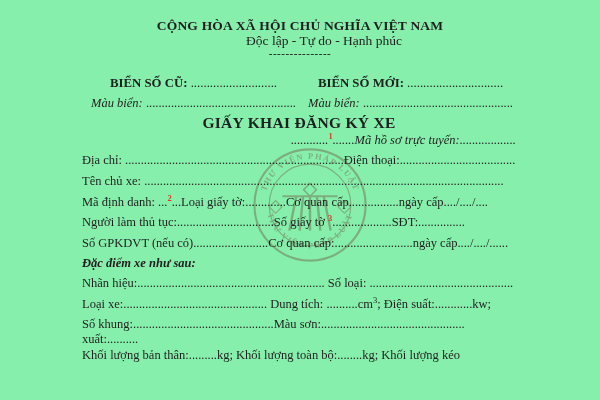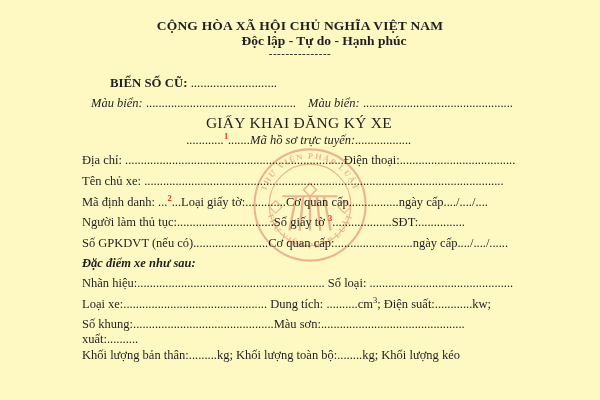--- a/index.html
+++ b/index.html
@@ -1,34 +1,34 @@
 <!DOCTYPE html>
 <html><head>
 <meta charset="utf-8">
 <style>
   html,body { margin:0; padding:0; background:#fff; }
   .page {
-    position:relative; width:600px; height:400px; background:#fef9c3;
+    position:relative; width:600px; height:400px; background:#86efac;
     font-family:"Liberation Serif","DejaVu Serif",serif; color:#1f1f1f;
     overflow:hidden;
   }
   .hdr { text-align:center; }
   .country { padding-top:18px; font-size:13.5px; font-weight:bold; line-height:15px; letter-spacing:.2px; }
-  .motto { font-size:13.5px; font-weight:bold; line-height:16px;padding-left:48px; }
+  .motto { font-size:13.5px; font-weight:normal; line-height:16px;padding-left:48px; }
   .divider { font-size:11px; font-weight:bold; line-height:9px; letter-spacing:.5px; }
   .body { padding-left:82px; width:434px; overflow:hidden; }
   .row2 { display:flex; white-space:nowrap;text-align:center; }
   .plates-row { margin-top:17px; line-height:16px; font-size:12.8px; }
   .colors-row { margin-top:4px; line-height:16px; font-size:12.5px; }
   .col-l { width:223px; overflow:hidden; white-space:nowrap; }
   .col-r { flex:1; overflow:hidden; white-space:nowrap; }
   .b { font-weight:bold; }
   .it { font-style:italic; }
-  .form-title { text-align:center; font-weight:normal; font-size:15.5px; line-height:19px; margin-top:2px; letter-spacing:.3px; }
-  .online { text-align:center; font-style:italic; font-size:12.5px; line-height:15px; margin-top:1px; white-space:nowrap; }
+  .form-title { text-align:center; font-weight:bold; font-size:15.5px; line-height:19px; margin-top:2px; letter-spacing:.3px; }
+  .online { text-align:right; font-style:italic; font-size:12.5px; line-height:15px; margin-top:1px; white-space:nowrap; }
   .line { white-space:nowrap; font-size:12.5px; line-height:16px; margin-top:4.4px; }
   .line.first { margin-top:5px; }
   .wrapline { margin-top:0; line-height:14px; }
   .lastline { margin-top:1px; }
   .heading { font-weight:bold; font-style:italic; }
   sup { font-style:normal; font-size:8.5px; line-height:0; }
   sup.fn { color:#e03b22; font-weight:bold; }
   .stamp {
     position:absolute; left:251px; top:146px; width:118px; height:118px;
     opacity:.42; mix-blend-mode:multiply; pointer-events:none;
@@ -44,20 +44,21 @@
   <div class="hdr">
     <div class="country">CỘNG HÒA XÃ HỘI CHỦ NGHĨA VIỆT NAM</div>
     <div class="motto">Độc lập - Tự do - Hạnh phúc</div>
     <div class="divider">---------------</div>
   </div>
 
   <div class="body">
 
     <div class="row2 plates-row">
       <div class="col-l"><span class="b">BIỂN SỐ CŨ:</span><span> ...........................</span></div>
+      <div class="col-r"><span class="b">BIỂN SỐ MỚI:</span><span> ..............................</span></div>
     </div>
 
     <div class="row2 colors-row">
       <div class="col-l"><span class="it">Màu biển:</span><span> ................................................</span></div>
       <div class="col-r"><span class="it">Màu biển:</span><span> ................................................</span></div>
     </div>
 
     <div class="form-title">GIẤY KHAI ĐĂNG KÝ XE</div>
 
     <div class="online"><span class="it">............</span><sup class="fn">1</sup><span class="it">.......Mã hồ sơ trực tuyến:..................</span></div>

